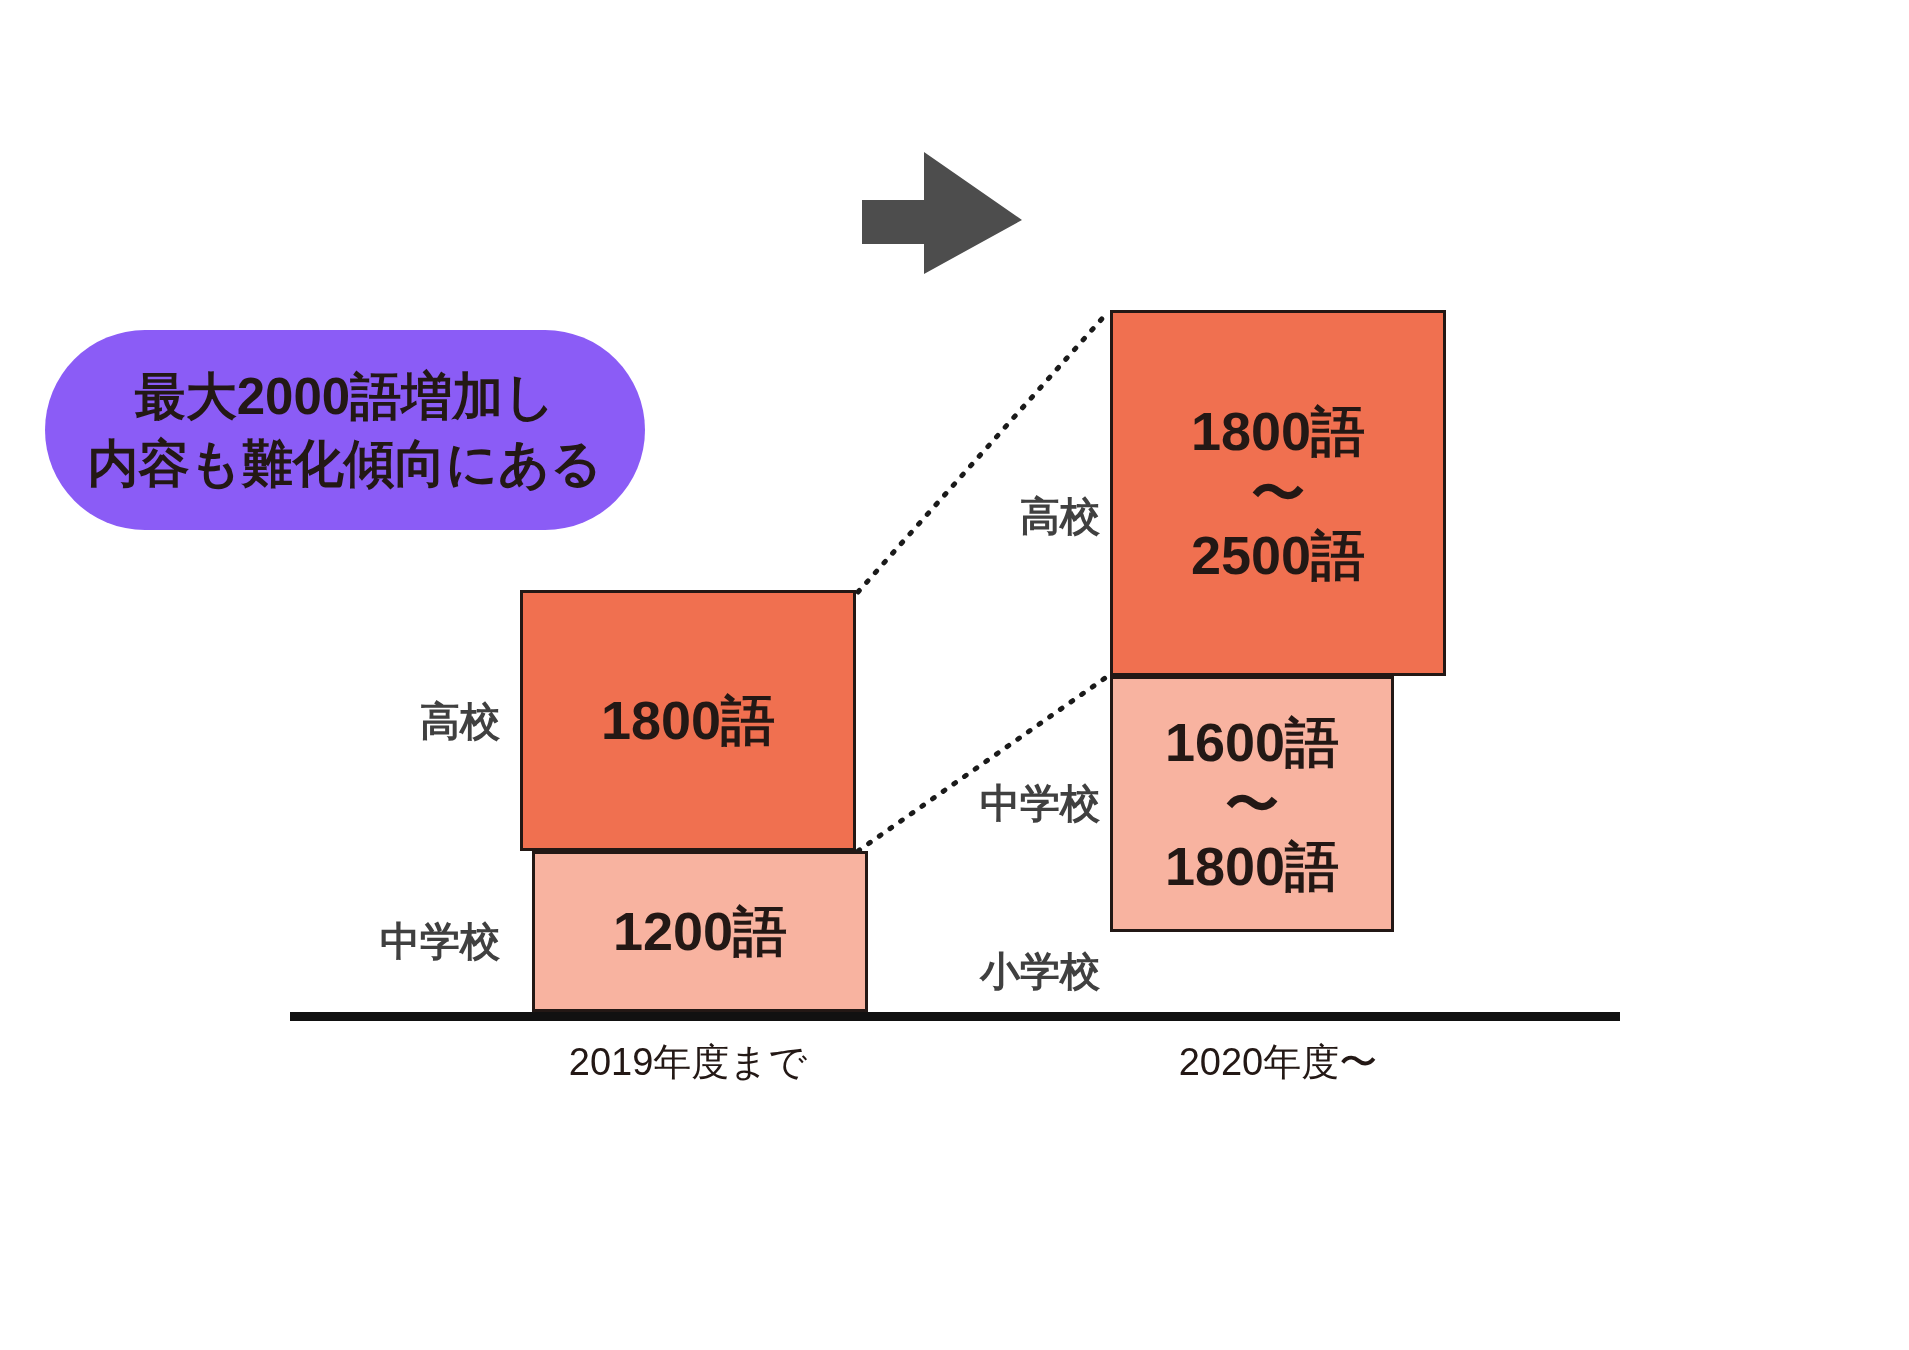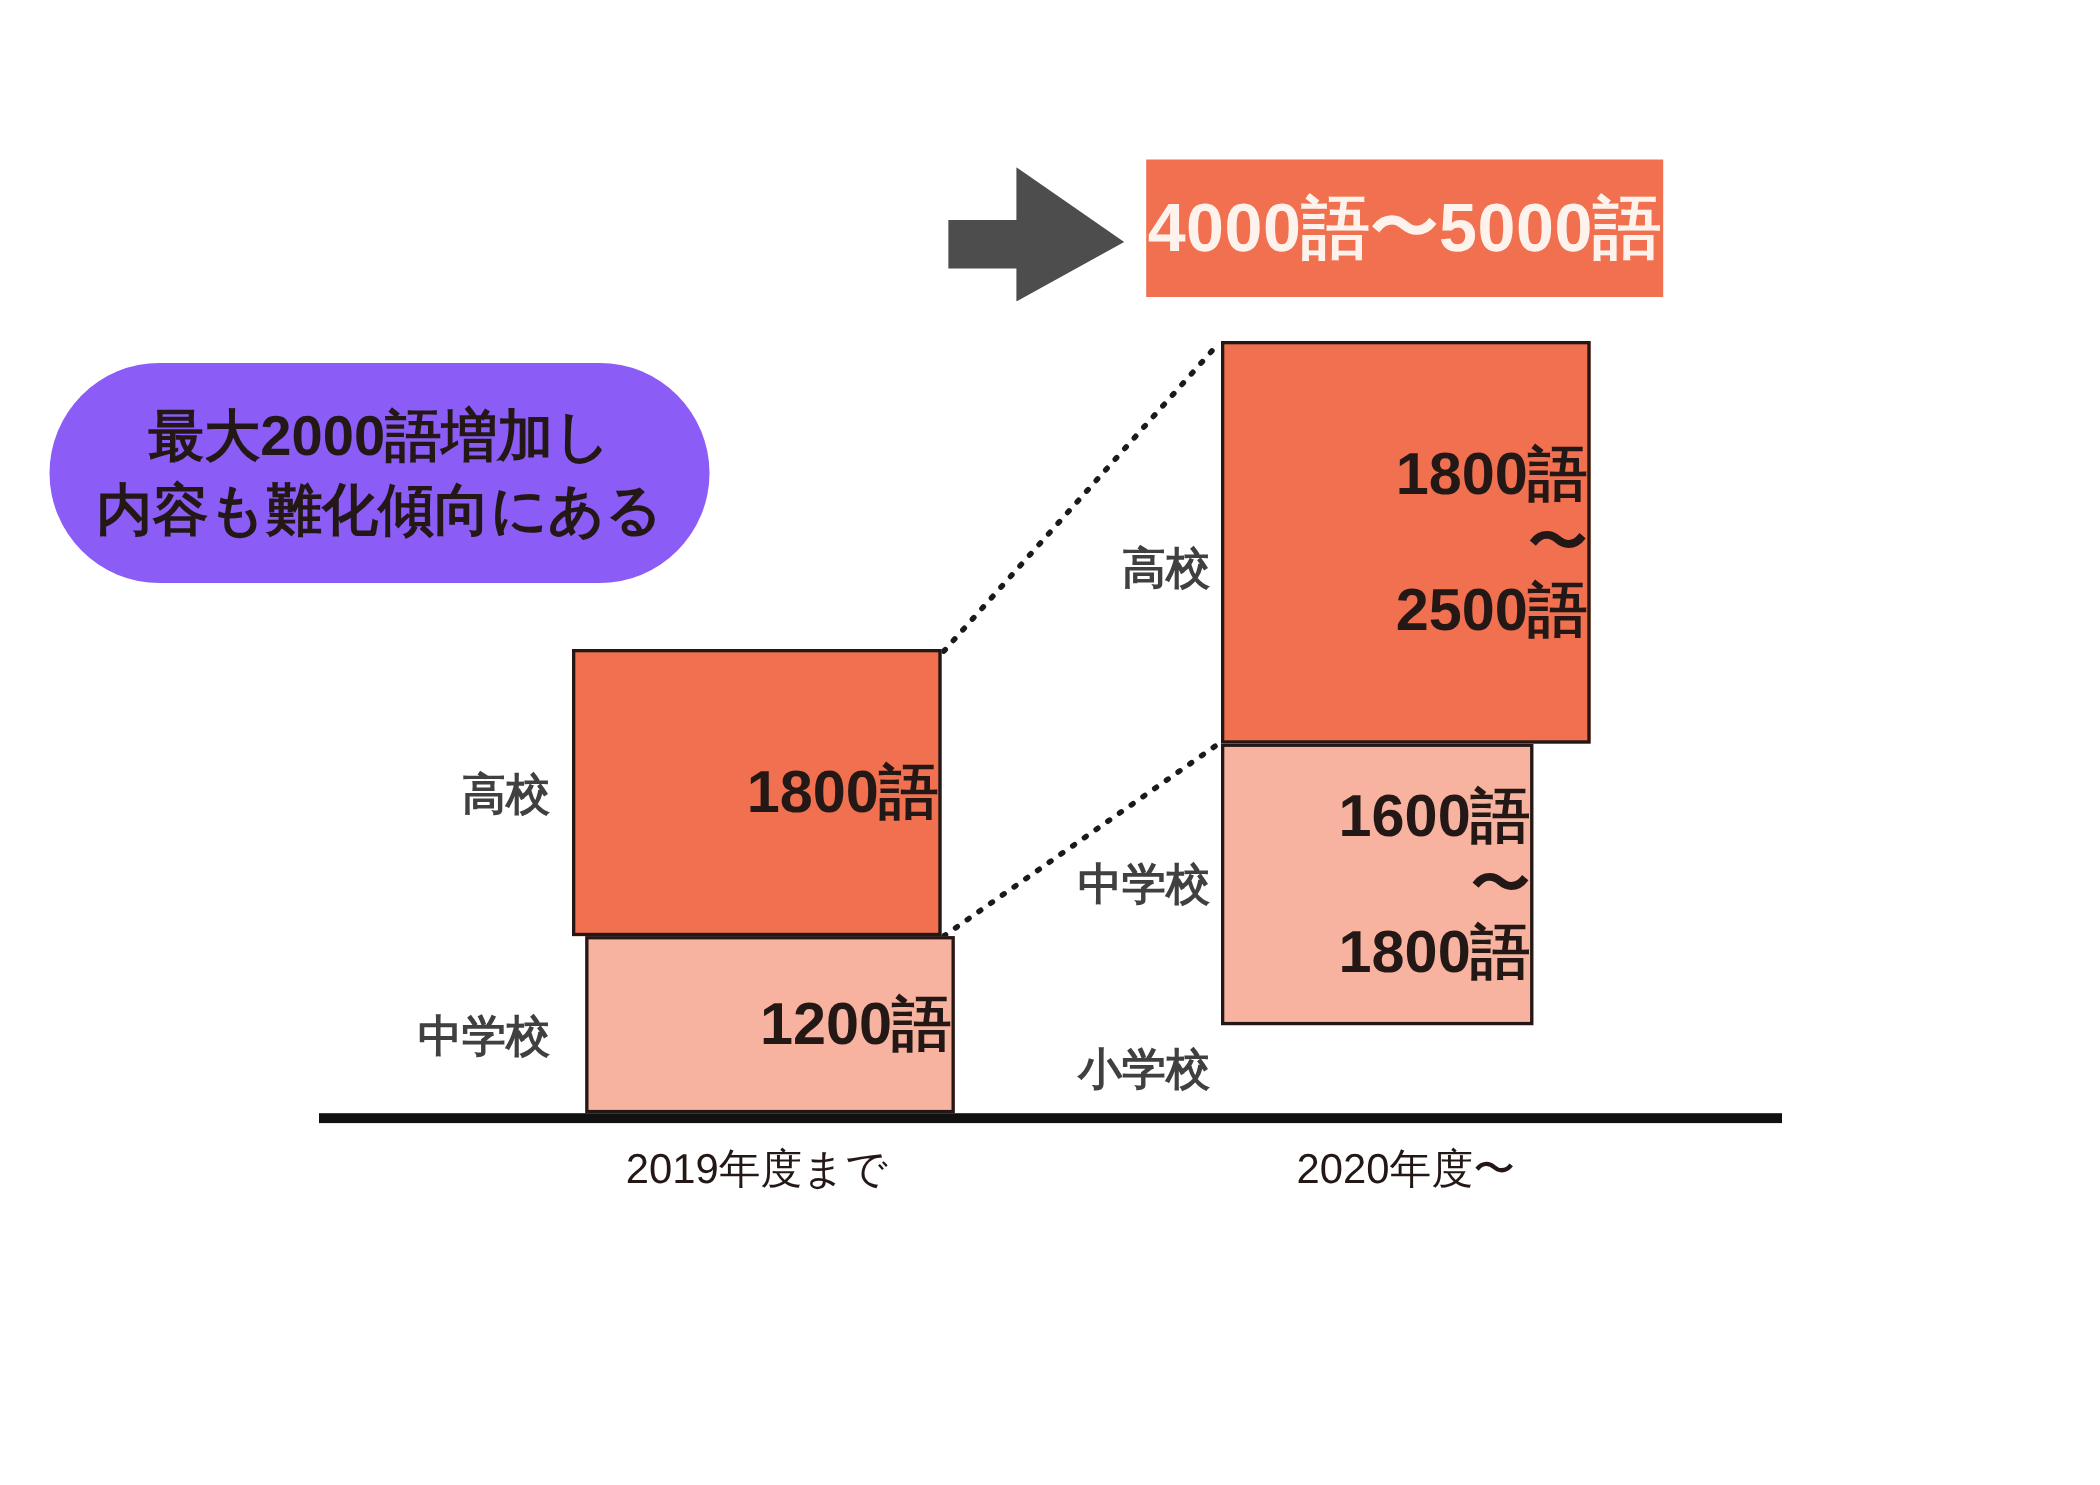--- a/index.html
+++ b/index.html
@@ -54,21 +54,21 @@
 
   
   #baseline{
     left:290px;top:1012px;width:1330px;height:9px;background:#111111;
   }
 
   .bar{
     border:3px solid #231815;
     box-sizing:border-box;
     display:flex;flex-direction:column;
-    align-items:flex-end;justify-content:center;
+    align-items:center;justify-content:center;
     color:#231815;
     font-weight:700;
     text-align:center;
     line-height:1.15;
   }
   .seg-line{display:block;white-space:nowrap;}
 
   
   #left-koukou{
     left:520px;top:590px;width:336px;height:261px;
@@ -124,21 +124,20 @@
   <svg class="abs" id="connectors" viewBox="0 0 1909 1350" width="1909" height="1350">
     <line x1="858" y1="592" x2="1108" y2="312" stroke="#1a1a1a" stroke-width="5" stroke-dasharray="2 11" stroke-linecap="round"></line>
     <line x1="858" y1="851" x2="1108" y2="676" stroke="#1a1a1a" stroke-width="5" stroke-dasharray="2 11" stroke-linecap="round"></line>
   </svg>
 
 
   <svg class="abs" id="arrow" viewBox="0 0 160 122" width="160" height="122">
     <polygon points="0,48 62,48 62,0 160,68 62,122 62,92 0,92" fill="#4d4d4d"></polygon>
   </svg>
 
-  <div class="abs banner" id="banner-after">4000語〜5000語</div>
 
   <div class="abs" id="callout">
     <span class="cl-line">最大2000語増加し</span>
     <span class="cl-line">内容も難化傾向にある</span>
   </div>
 
   <div class="abs bar" id="left-koukou">
     <span class="seg-line">1800語</span>
   </div>
   <div class="abs bar" id="left-chugaku">

